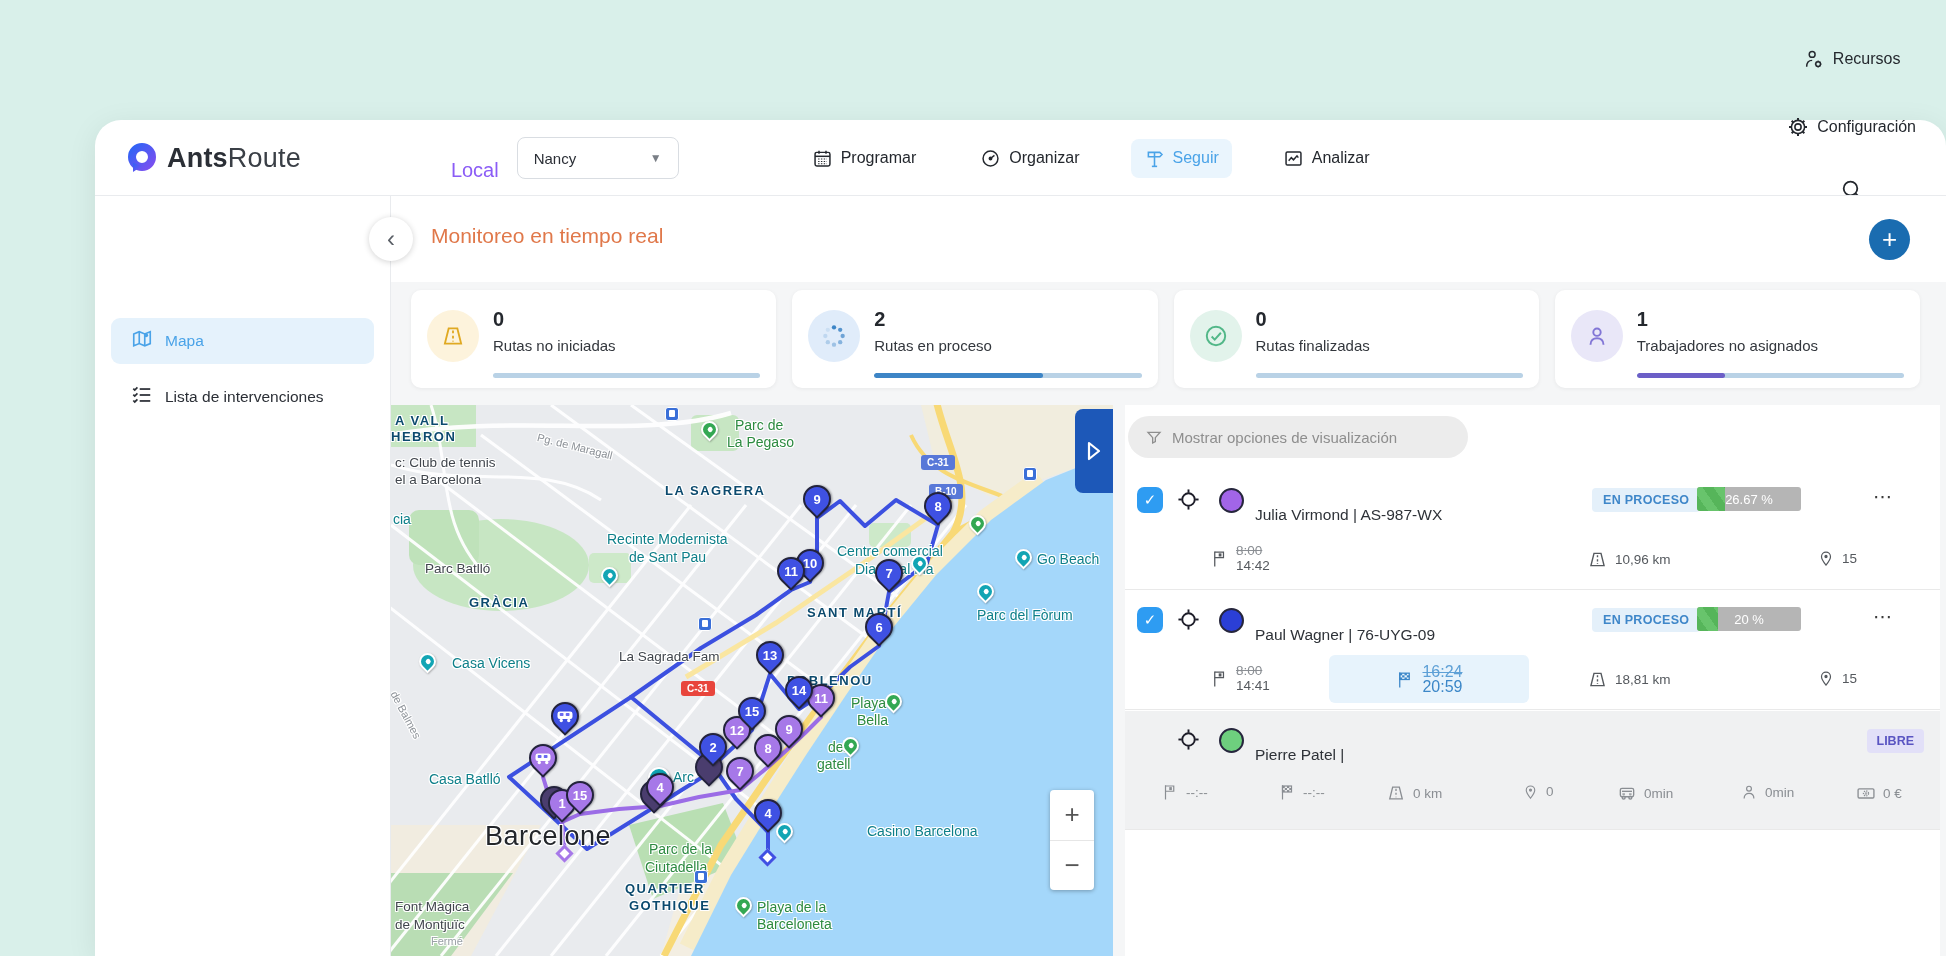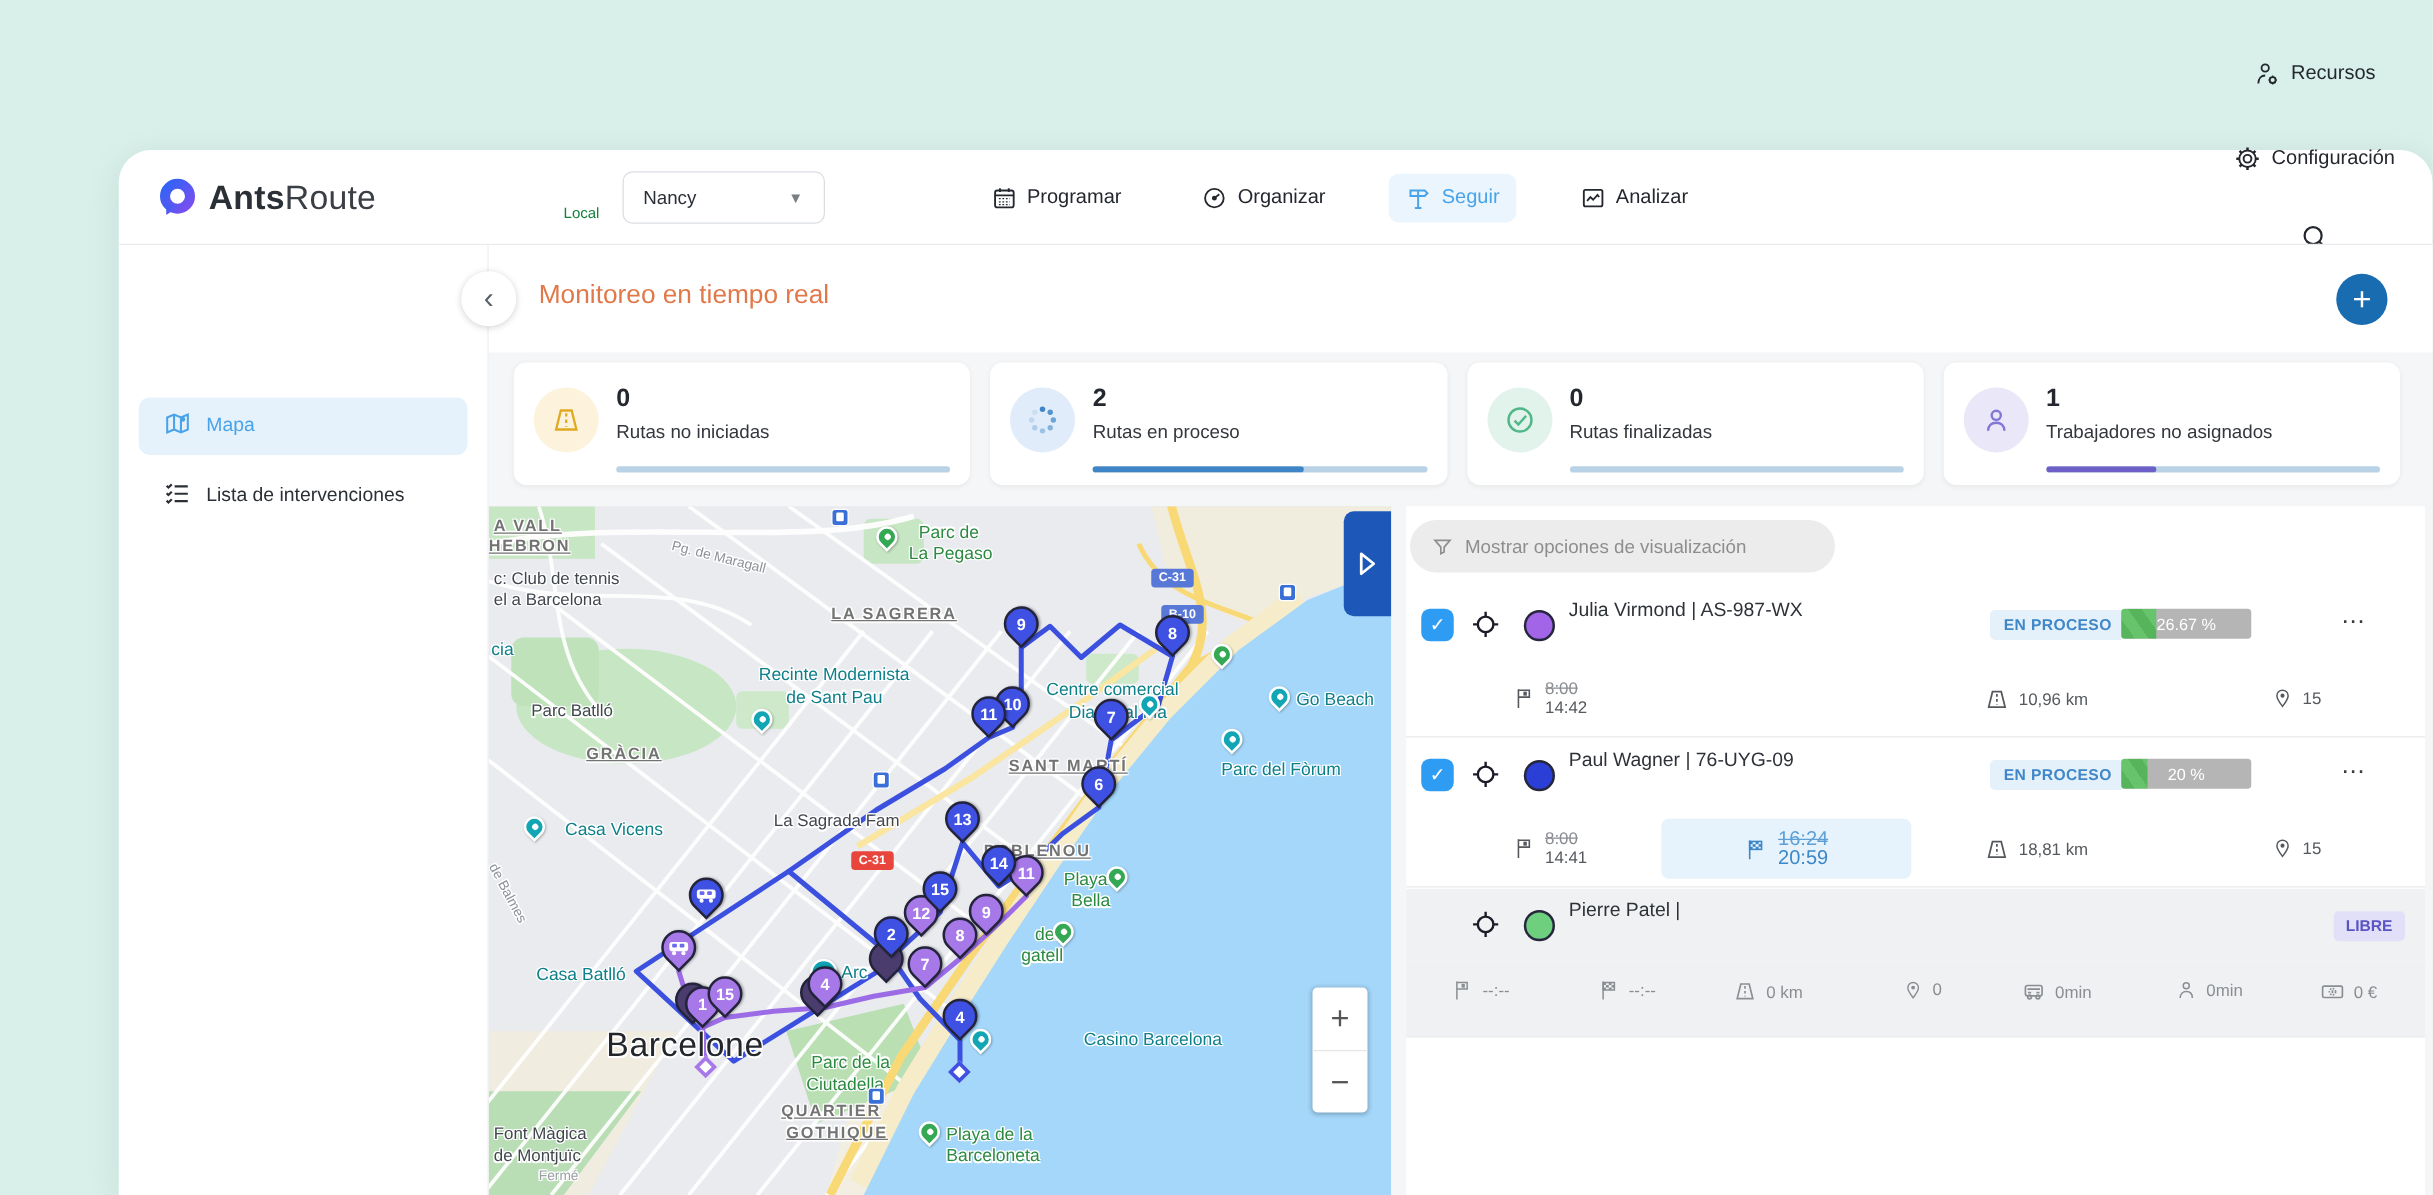--- a/index.html
+++ b/index.html
@@ -6,21 +6,21 @@
   html,body { width:1946px; height:956px; overflow:hidden;
     font-family:"Liberation Sans", sans-serif; background:#d9f0ea; }
   .app-card { position:absolute; left:95px; top:120px; width:1851px; height:836px;
     background:#fff; border-radius:26px 26px 0 0; box-shadow:0 6px 30px rgba(0,0,0,.08); }
 
   
   .navbar { height:76px; display:flex; align-items:center; padding:0 26px 0 30px; position:relative; }
   .logo { display:flex; align-items:center; gap:8px; }
   .logo-text { font-size:27px; color:#2b2f36; letter-spacing:.2px; }
   .logo-text b { font-weight:700; } .logo-text span.lt { font-weight:400; color:#3a3f46; }
-  .local-label { margin-left:150px; font-size:12px; color:#15803d;margin-top:24px; }
+  .local-label { margin-left:150px; font-size:20px; color:#8b5cf6;margin-top:24px; }
   .site-select { margin-left:18px; width:162px; height:42px; border:1px solid #d9dde2; border-radius:8px;
     display:flex; align-items:center; justify-content:space-between; padding:0 16px; font-size:15px; color:#2b2f36; background:#fff; }
   .chev { color:#7a7f86; font-size:12px; }
   .nav-items { display:flex; align-items:center; gap:38px; margin-left:120px; }
   .nav-item { display:flex; align-items:center; gap:8px; font-size:16px; color:#24282e; cursor:pointer;
     padding:9px 13px; border-radius:8px; }
   .nav-item.active { background:#eaf5fd; color:#4aa3e8; }
   .nav-item svg { display:block; }
   .nav-right { display:flex; align-items:center; gap:34px; margin-left:auto;flex-direction:column; }
   .nav-right .nav-item { padding:6px 4px; }
@@ -56,21 +56,21 @@
   .stat-val { font-size:20px; font-weight:700; color:#24282e; margin-top:4px; }
   .stat-lbl { font-size:15px; color:#33373d; margin-top:6px; }
   .stat-bar { position:absolute; left:82px; right:16px; bottom:10px; height:5px; border-radius:3px; background:#b9d2e6; overflow:hidden; }
   .stat-bar i { display:block; height:100%; border-radius:3px; }
 
   
   .map { position:absolute; left:0; top:123px; width:722px; height:551px; overflow:hidden; background:#e9ebee; }
   .map svg.geo { position:absolute; left:0; top:0; }
   .map-label { position:absolute; white-space:nowrap; pointer-events:none;
     text-shadow:1px 1px 0 #fff,-1px -1px 0 #fff,1px -1px 0 #fff,-1px 1px 0 #fff,0 1px 0 #fff,0 -1px 0 #fff; }
-  .map-label.area { color:#737373; font-weight:700; font-size:13px; letter-spacing:1.5px;text-decoration:underline; }
+  .map-label.area { color:#0c4a6e; font-weight:700; font-size:13px; letter-spacing:1.5px; }
   .map-label.city { color:#23262b; font-size:27px; letter-spacing:.5px; }
   .map-label.poi  { color:#0d7f89; font-size:14px; }
   .map-label.poi-dark { color:#41464d; font-size:13.5px; }
   .map-label.park { color:#2c8a40; font-size:14px; }
   .map-label.street { color:#8d9298; font-size:11px; }
   .map-label.small { color:#9aa0a6; font-size:11px; }
   .shield { position:absolute; font-size:10px; font-weight:700; color:#fff; padding:2px 6px; border-radius:3px; }
   .shield.blue { background:#5878d8; } .shield.red { background:#e8453c; }
   .poi-dot { position:absolute; width:17px; height:17px; border-radius:50% 50% 50% 0; transform:rotate(-45deg);
     background:#12a5b4; border:2px solid #fff; box-shadow:0 1px 2px rgba(0,0,0,.3); }
@@ -100,21 +100,21 @@
   .filter-pill { position:absolute; left:3px; top:11px; height:42px; width:340px; border-radius:21px;
     background:#ececec; color:#8e8e8e; font-size:15px; display:flex; align-items:center; gap:10px;
     padding:0 18px; cursor:pointer; }
   .r-row { position:absolute; left:0; right:0; }
   .r-head { height:58px; } .r-det { height:60px; }
   .hr { position:absolute; left:0; right:0; height:1px; background:#e9e9e9; }
   .cb { position:absolute; left:12px; top:16px; width:26px; height:26px; border-radius:7px; background:#2e9cf2;
     color:#fff; font-size:15px; display:flex; align-items:center; justify-content:center; cursor:pointer; }
   .cross { position:absolute; left:52px; top:17px; cursor:pointer; }
   .ccircle { position:absolute; left:94px; top:17px; width:25px; height:25px; border-radius:50%; border:2px solid #26263d; }
-  .rname { position:absolute; left:130px; top:9px; font-size:15.5px; color:#2e3238; }
+  .rname { position:absolute; left:130px; top:35px; font-size:15.5px; color:#2e3238; }
   .status-badge { position:absolute; left:467px; top:17px; background:#e4f0fa; color:#3f87c9; font-weight:700;
     font-size:12.5px; padding:5px 11px; border-radius:4px; letter-spacing:.3px; }
   .pbar { position:absolute; left:572px; top:16px; width:104px; height:24px; border-radius:3px; background:#b5b5b5; overflow:hidden; }
   .pbar i { position:absolute; left:0; top:0; bottom:0;
     background:repeating-linear-gradient(55deg,#56b55a 0 9px,#68c46c 9px 18px); }
   .pbar b { position:absolute; inset:0; display:flex; align-items:center; justify-content:center;
     color:#fff; font-size:13px; font-weight:400; }
   .dots { position:absolute; left:748px; top:14px; font-size:19px; color:#3a3a3a; letter-spacing:2px; cursor:pointer; }
   .det-item { position:absolute; display:flex; align-items:center; gap:7px; color:#55595e; font-size:13.5px; top:14px; }
   .det-times { display:flex; flex-direction:column; line-height:15px; }

